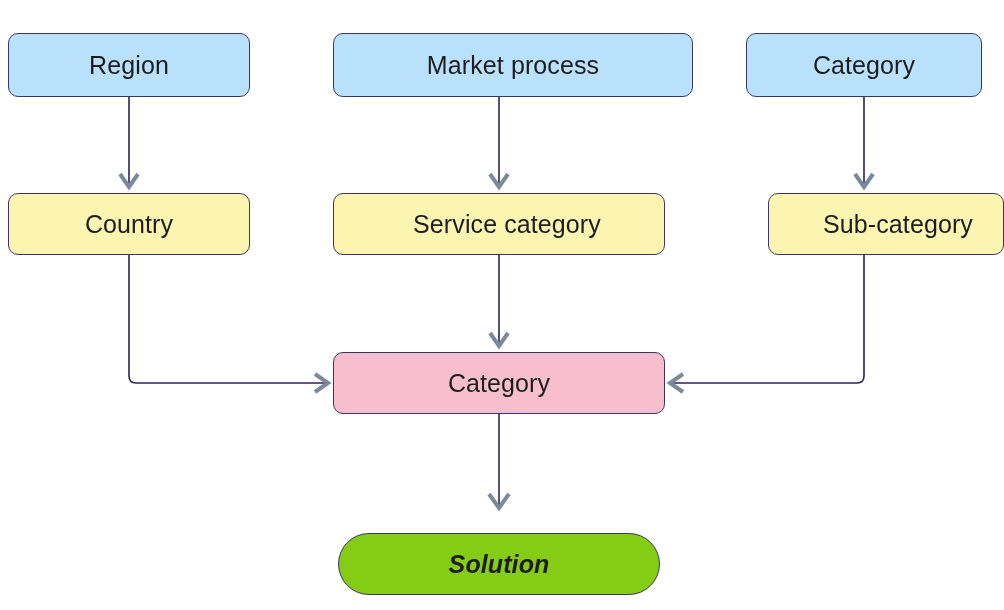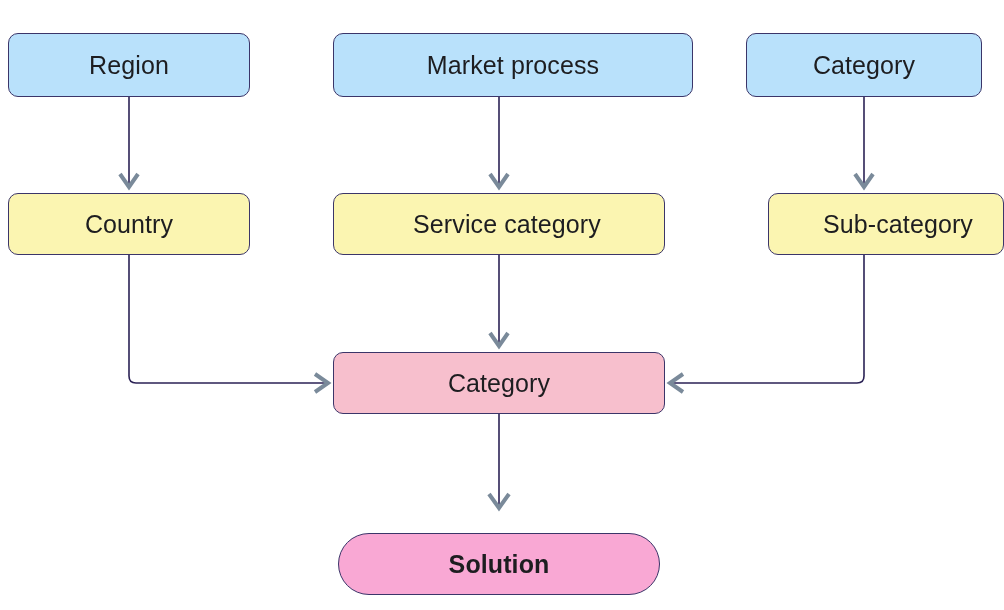--- a/index.html
+++ b/index.html
@@ -37,21 +37,21 @@
     font-size: 25px;
     font-weight: 400;
     letter-spacing: 0.1px;
     line-height: 1;
     text-align: center;
     z-index: 2;
   }
   .node.blue   { background: #b9e1fb; }
   .node.yellow { background: #fbf5b1; }
   .node.pink   { background: #f7bfcd; }
-  .node.green  { background: #f9a8d4; border-radius: 34px; font-weight: 700; }
+  .node.green  { background: #84cc16; border-radius: 34px; font-weight: 700; font-style: italic; }
 
   
   #node-region          { left: 8px;   top: 33px;  width: 242px; height: 64px; }
   #node-market-process  { left: 333px; top: 33px;  width: 360px; height: 64px; }
   #node-category        { left: 746px; top: 33px;  width: 236px; height: 64px; }
   
   #node-country         { left: 8px;   top: 193px; width: 242px; height: 62px; }
   #node-service-category{ left: 333px; top: 193px; width: 332px; height: 62px; padding-left: 16px; }
   #node-sub-category    { left: 768px; top: 193px; width: 236px; height: 62px; padding-left: 24px; }
   

